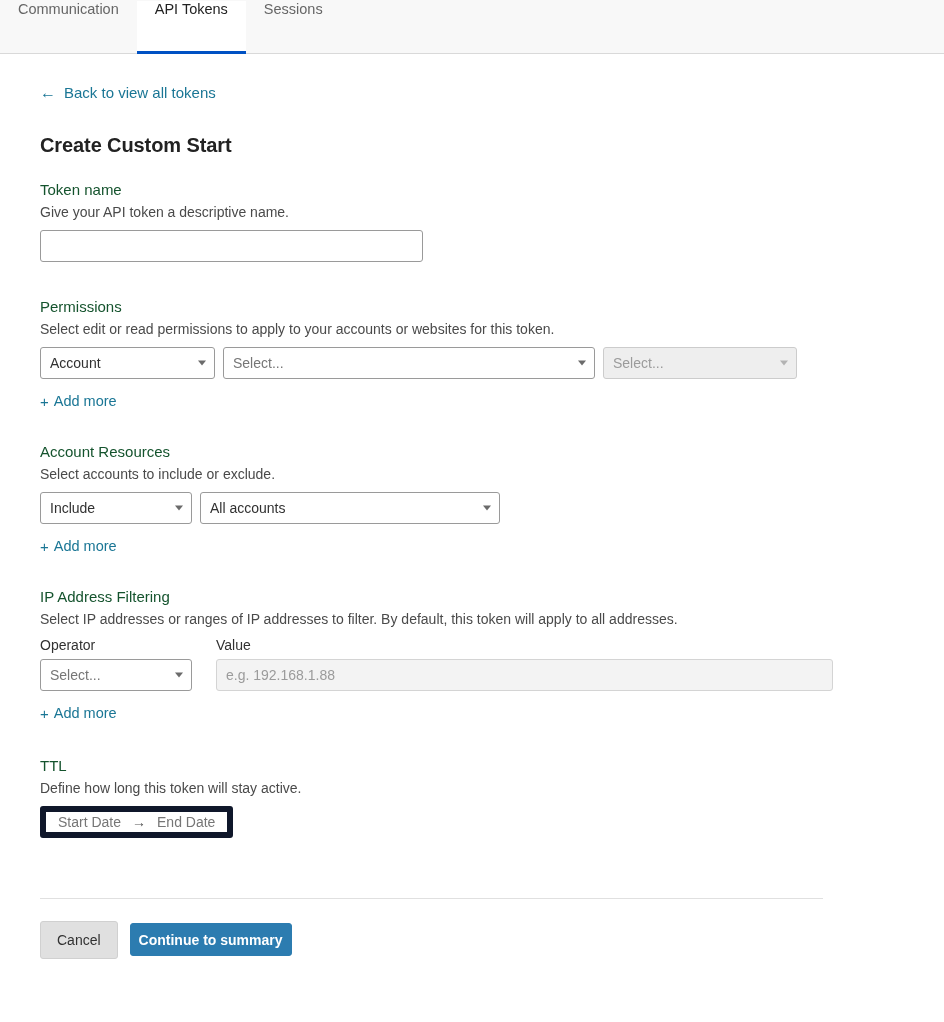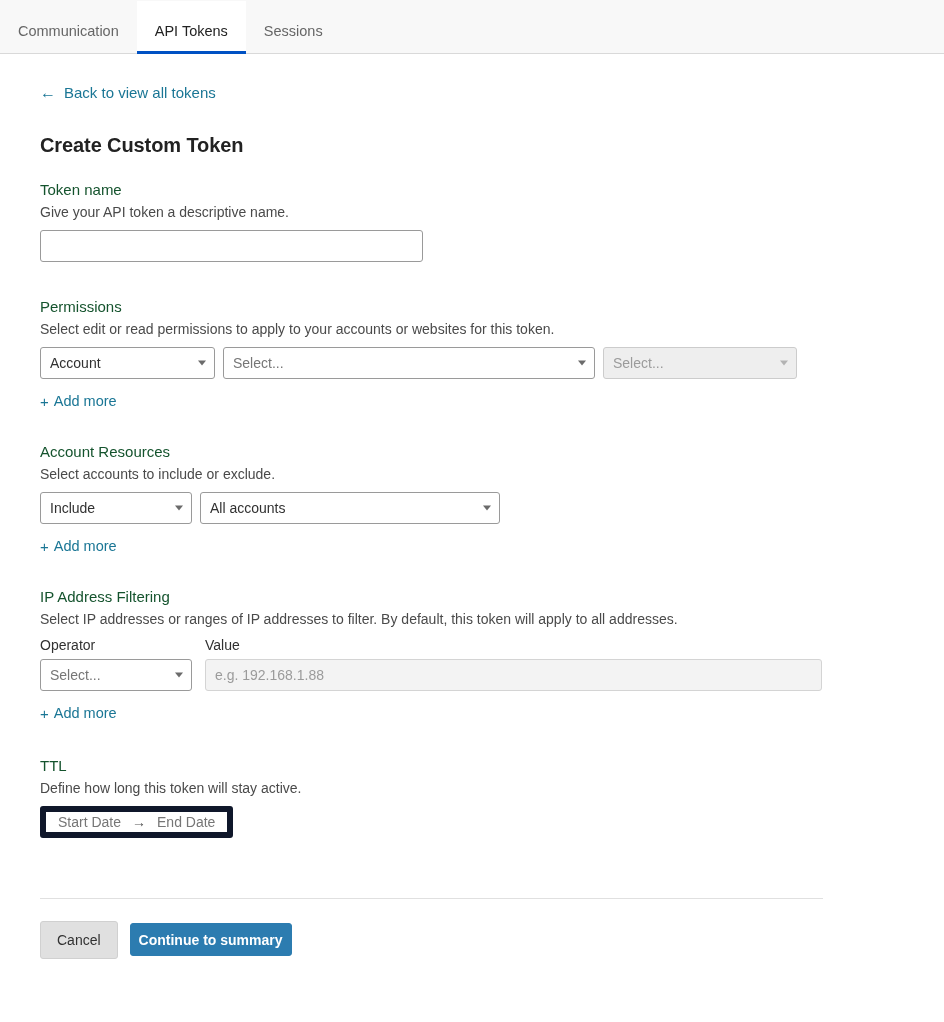--- a/index.html
+++ b/index.html
@@ -17,22 +17,22 @@
   .tabbar {
     height: 54px;
     background: #f8f8f8;
     border-bottom: 1px solid #d9d9d9;
     display: flex;
     align-items: stretch;
     padding-left: 0px;
   }
   .tab {
     display: flex;
-    align-items: flex-end;
-    padding: 12px 18px;
+    align-items: flex-start;
+    padding: 0 18px;
     font-size: 14.5px;
     color: #666666;
     cursor: pointer;
     border-bottom: 3px solid transparent;
     position: relative;
     top: 1px;
   }
   .tab.active {
     color: #222222;
     border-bottom: 3px solid #0051c3;
@@ -143,21 +143,21 @@
     cursor: pointer;
   }
   .add-more .plus { font-size: 15px; }
 
   .field-label {
     font-size: 14px;
     color: #313131;
     margin-bottom: 6px;
   }
 
-  .ip-row { display: flex; gap: 13px; align-items: flex-end; }
+  .ip-row { display: flex; gap: 24px; align-items: flex-end; }
   .ip-value-input {
     width: 617px;
     height: 32px;
     border: 1px solid #d4d4d4;
     border-radius: 3px;
     background: #f3f3f3;
     padding: 0 9px;
     font-size: 14px;
     font-family: "Liberation Sans", sans-serif;
     color: #767676;
@@ -238,21 +238,21 @@
 
   <div class="content">
 
     
     <a class="back-link">
       <span class="arrow">←</span>
       <span>Back to view all tokens</span>
     </a>
 
     
-    <h1 class="page-title">Create Custom Token</h1>
+    <h1 class="page-title">Create Custom Start</h1>
 
     
     <div class="section">
       <div class="section-label">Token name</div>
       <div class="section-desc">Give your API token a descriptive name.</div>
       <input class="text-field" type="text" placeholder="" style="">
     </div>
 
     
     <div class="section" style="margin-top:36px;">

